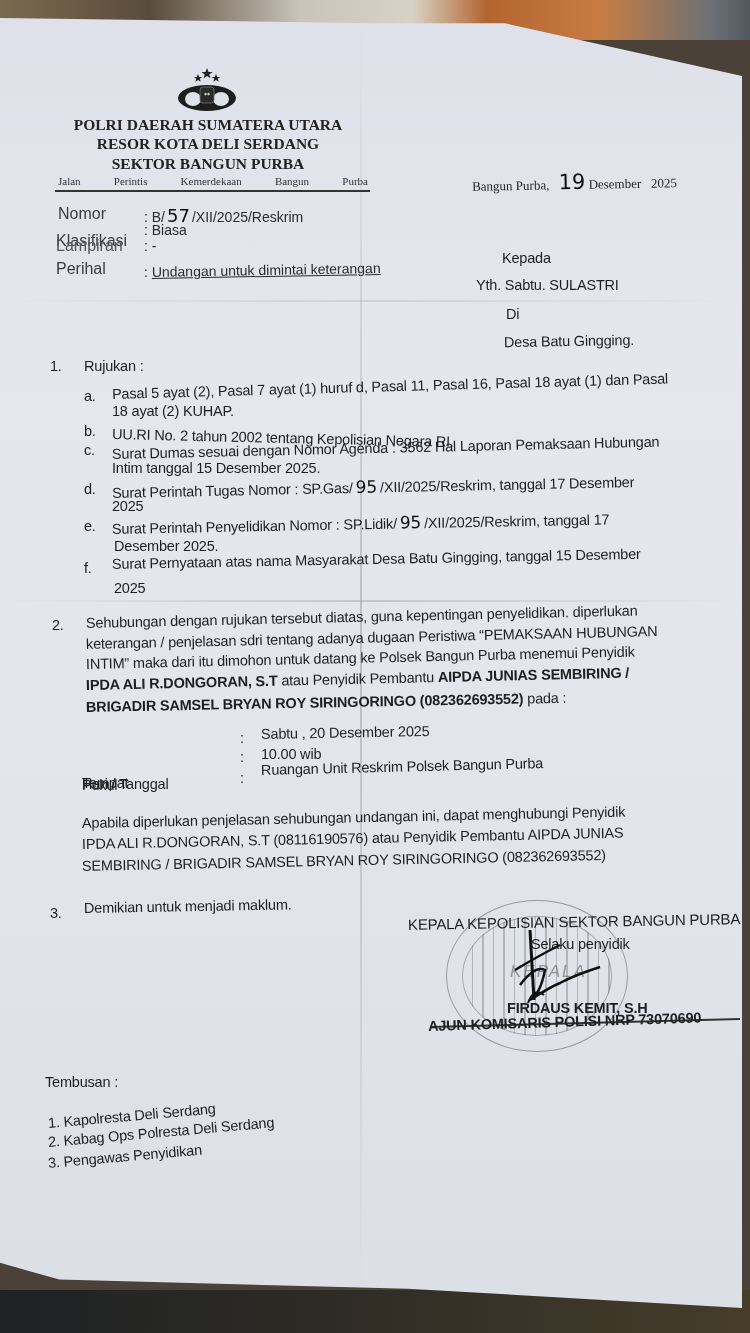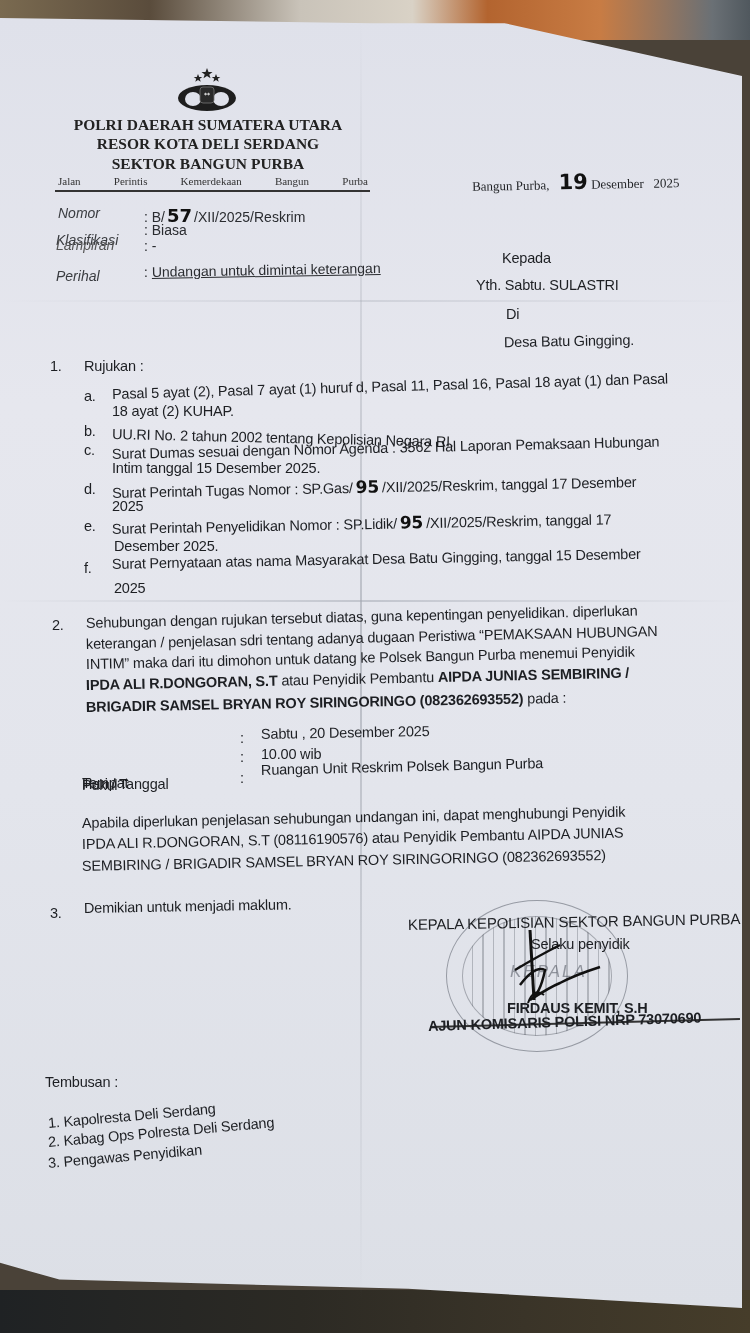--- a/index.html
+++ b/index.html
@@ -26,28 +26,28 @@
       background: linear-gradient(180deg, rgba(160,165,175,0.0), rgba(150,155,165,0.55), rgba(160,165,175,0.0));
     }
     .fold.v { left: 360px; }
     .hfold {
       position: absolute; left: 0; width: 742px; height: 2px;
       background: linear-gradient(90deg, rgba(170,175,185,0), rgba(160,165,175,0.5), rgba(170,175,185,0));
     }
     .txt { position: absolute; color: #1f2124; white-space: nowrap; }
     .serif { font-family: "Liberation Serif", serif; }
     .bold { font-weight: bold; }
-    .hand { font-family: "DejaVu Sans", sans-serif; font-weight: bold; font-size: 22px; color: #111; }
+    .hand { font-family: "DejaVu Sans", sans-serif; font-weight: normal; font-size: 22px; color: #111; }
 
     .logo { position: absolute; left: 176px; top: 66px; width: 62px; height: 46px; }
     .header-line { position: absolute; color: #222; font-family: "Liberation Serif", serif; font-size: 15.5px; text-align: center; width: 320px; left: 48px; }
     .addr-row { position: absolute; left: 58px; top: 175px; width: 310px; display: flex; justify-content: space-between; font-family: "Liberation Serif", serif; font-size: 11px; color: #333; }
     .addr-rule { position: absolute; left: 55px; top: 190px; width: 315px; height: 1.5px; background: #333; }
 
-    .meta-label { font-family: "Liberation Sans", sans-serif; font-size: 14px; color: #3a3c40; font-style: italic; }
+    .meta-label { font-family: "Liberation Sans", sans-serif; font-size: 16px; color: #3a3c40; }
     .meta-val { font-family: "Liberation Sans", sans-serif; font-size: 14px; color: #2a2c30; }
     .body-text { font-family: "Liberation Sans", sans-serif; font-size: 14.5px; color: #1d1f23; letter-spacing: -0.2px; }
     .underline { text-decoration: underline; }
 
     .stamp {
       position: absolute; left: 446px; top: 900px; width: 180px; height: 150px;
       border: 1.5px solid rgba(90,95,105,0.55); border-radius: 50%;
     }
     .stamp-inner {
       position: absolute; left: 462px; top: 916px; width: 148px; height: 118px;
@@ -98,21 +98,21 @@
 </div>
 
 <div class="txt meta-label" style="left:58px; top:205px">Nomor</div>
 <div class="txt meta-val" style="left:144px; top:205px">
   <span>: B/</span><span class="hand" style="font-size:18px; margin:0 2px">57</span><span>/XII/2025/Reskrim</span>
 </div>
 <div class="txt meta-label" style="left:56px; top:232px">Klasifikasi</div>
 <div class="txt meta-val" style="left:144px; top:222px">: Biasa</div>
 <div class="txt meta-label" style="left:56px; top:237px; color:#555">Lampiran</div>
 <div class="txt meta-val" style="left:144px; top:238px">: -</div>
-<div class="txt meta-label" style="left:56px; top:268px">Perihal</div>
+<div class="txt meta-label" style="left:56px; top:260px">Perihal</div>
 <div class="txt meta-val" style="left:144px; top:262px; transform:rotate(-1deg)">
   <span>:</span>
   <span class="underline">Undangan untuk dimintai keterangan</span>
 </div>
 
 <div class="txt body-text" style="left:502px; top:250px">Kepada</div>
 <div class="txt body-text" style="left:476px; top:277px">Yth. Sabtu. SULASTRI</div>
 <div class="txt body-text" style="left:506px; top:306px">Di</div>
 <div class="txt body-text" style="left:504px; top:333px; transform:rotate(-1deg)">Desa Batu Gingging.</div>
 

